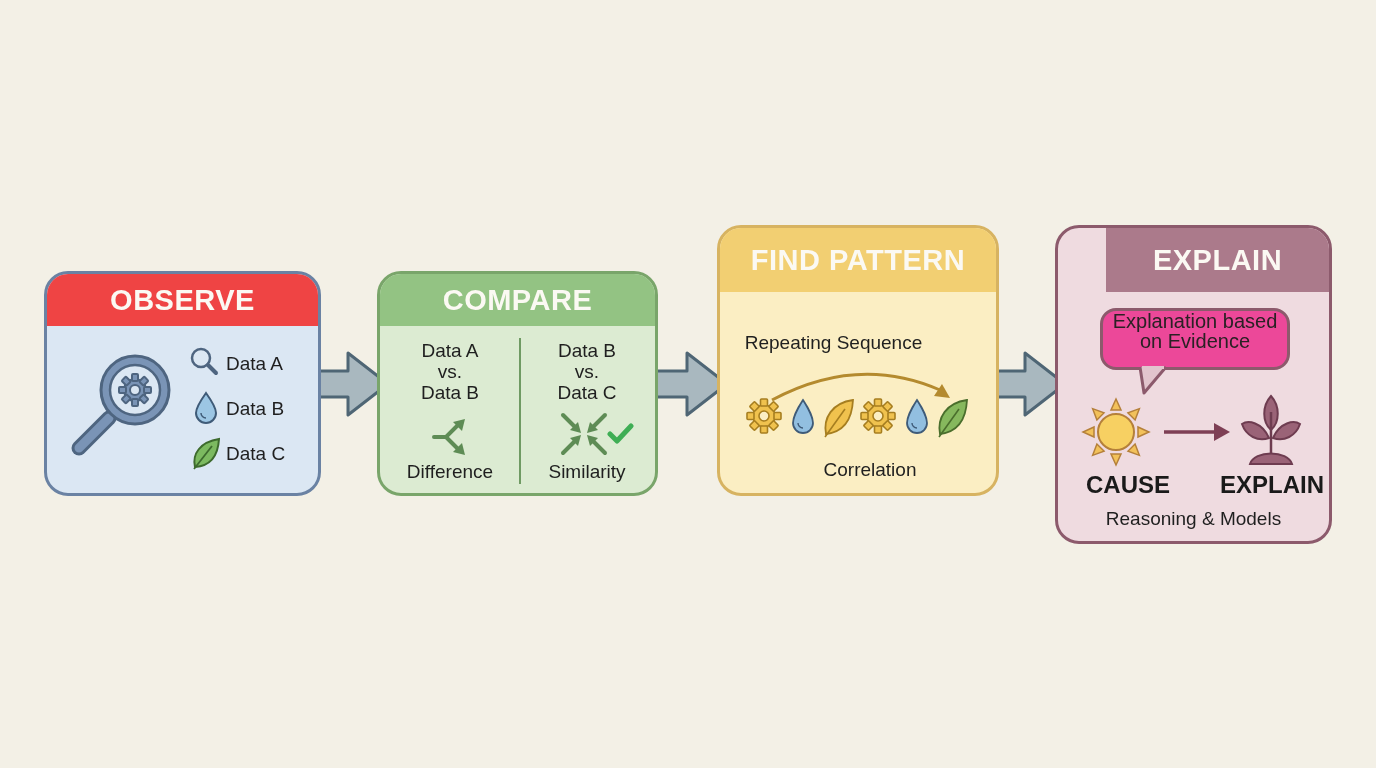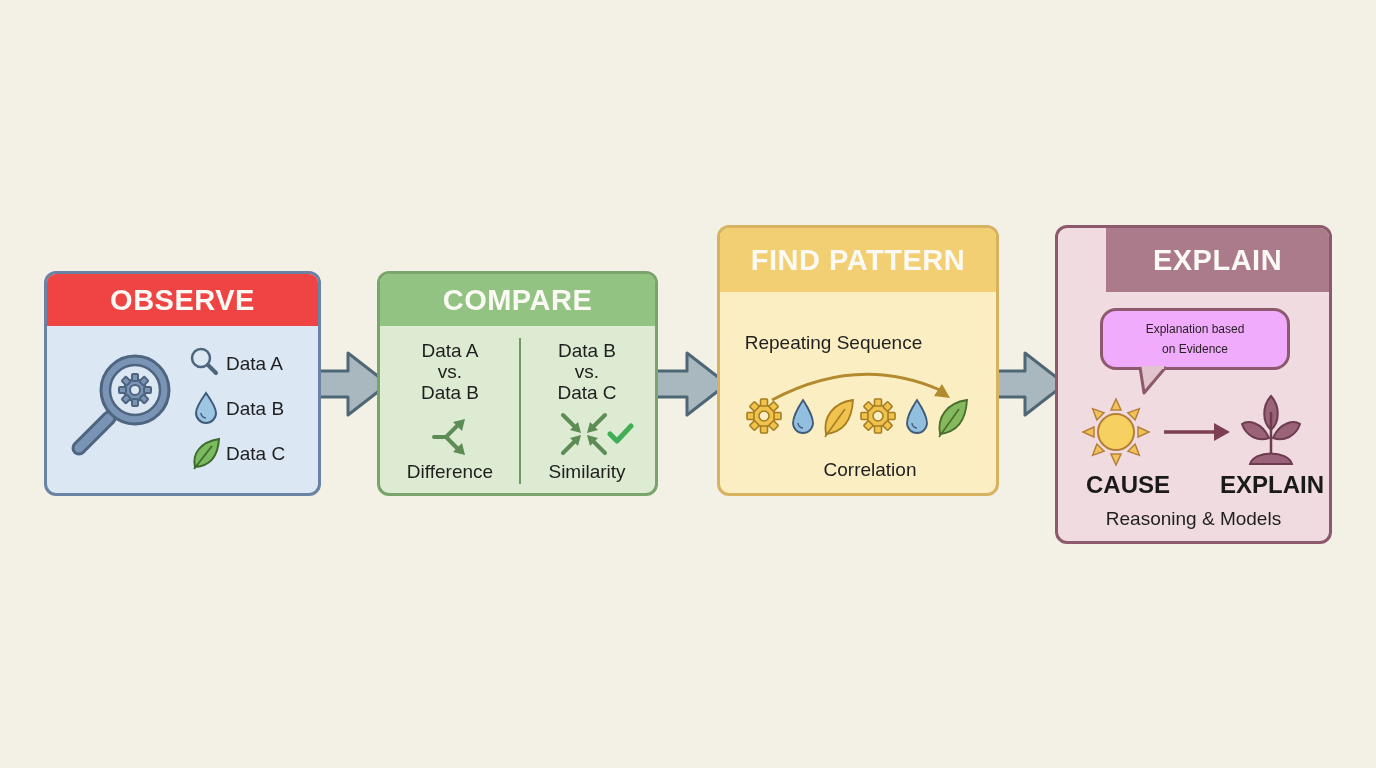--- a/index.html
+++ b/index.html
@@ -6,21 +6,21 @@
   html, body { width: 1376px; height: 768px; overflow: hidden; }
   body {
     background: #f3f0e6;
     font-family: "Liberation Sans", "DejaVu Sans", sans-serif;
     color: #1e1e1e;
     position: relative;
   }
   .panel {
     position: absolute;
     border: 3px solid;
-    border-radius: 12px;
+    border-radius: 24px;
     overflow: hidden;
   }
   .panel-head {
     height: 52px;
     display: flex; align-items: center; justify-content: center;
     color: #fbf9f3;
     font-weight: bold;
     font-size: 29px;
     letter-spacing: 0.5px;
   }
@@ -41,23 +41,23 @@
 
   .txt { position: absolute; font-size: 19px; line-height: 21px; color: #1f1f1f; }
   .center { text-align: center; }
 
   .arrow { position: absolute; }
 
   .divider { position: absolute; left: 139px; top: 12px; width: 2px; height: 146px; background: #6f9a63; }
 
   .bubble {
     position: absolute; left: 42px; top: 16px; width: 190px; height: 62px;
-    border: 3px solid #8c5a6c; border-radius: 16px; background: #f0abfc;
-    display: flex; align-items: center; justify-content: center; text-align: center;
-    font-size: 12px; line-height: 20px; color: #2a2124;
+    border: 3px solid #8c5a6c; border-radius: 16px; background: #ec4899;
+    display: flex; align-items: flex-start; justify-content: center; text-align: center;
+    font-size: 20px; line-height: 20px; color: #2a2124;
   }
   .bold-label { position: absolute; font-weight: bold; font-size: 24px; color: #1a1a1a; }
 </style>
 </head>
 <body>
 
 <svg class="arrow" style="left:304px;top:350px" width="88" height="68" viewBox="0 0 88 68">
   <path d="M2 21 H44 V3 L84 34 L44 65 V47 H2 Z" fill="#a9b8bf" stroke="#4f6675" stroke-width="3" stroke-linejoin="round"></path>
 </svg>
 <svg class="arrow" style="left:643px;top:350px" width="88" height="68" viewBox="0 0 88 68">

